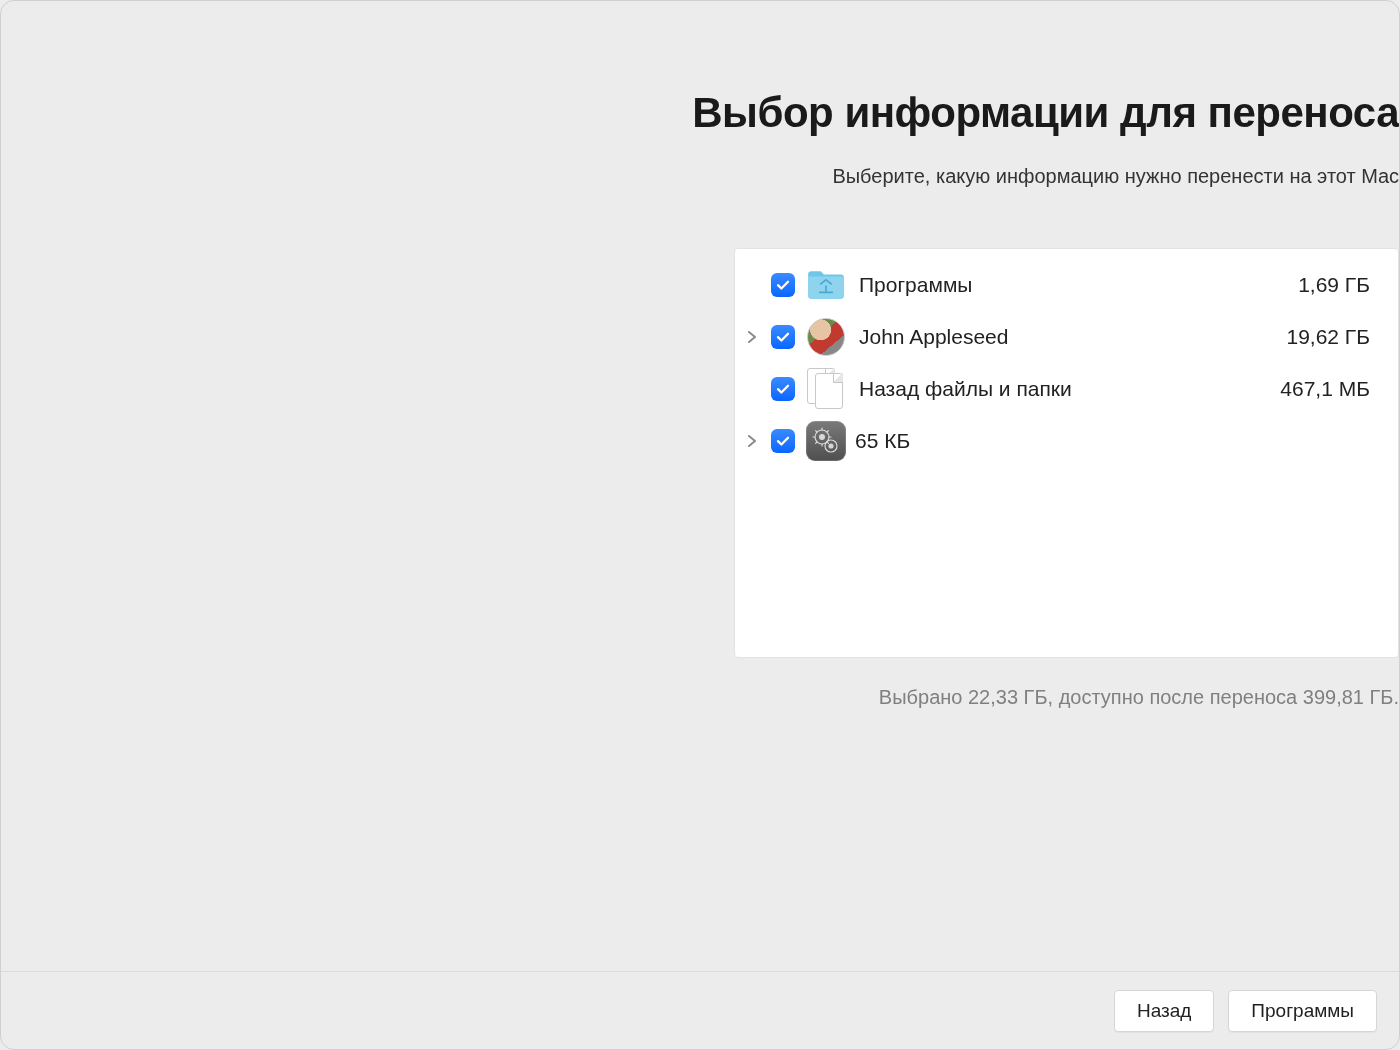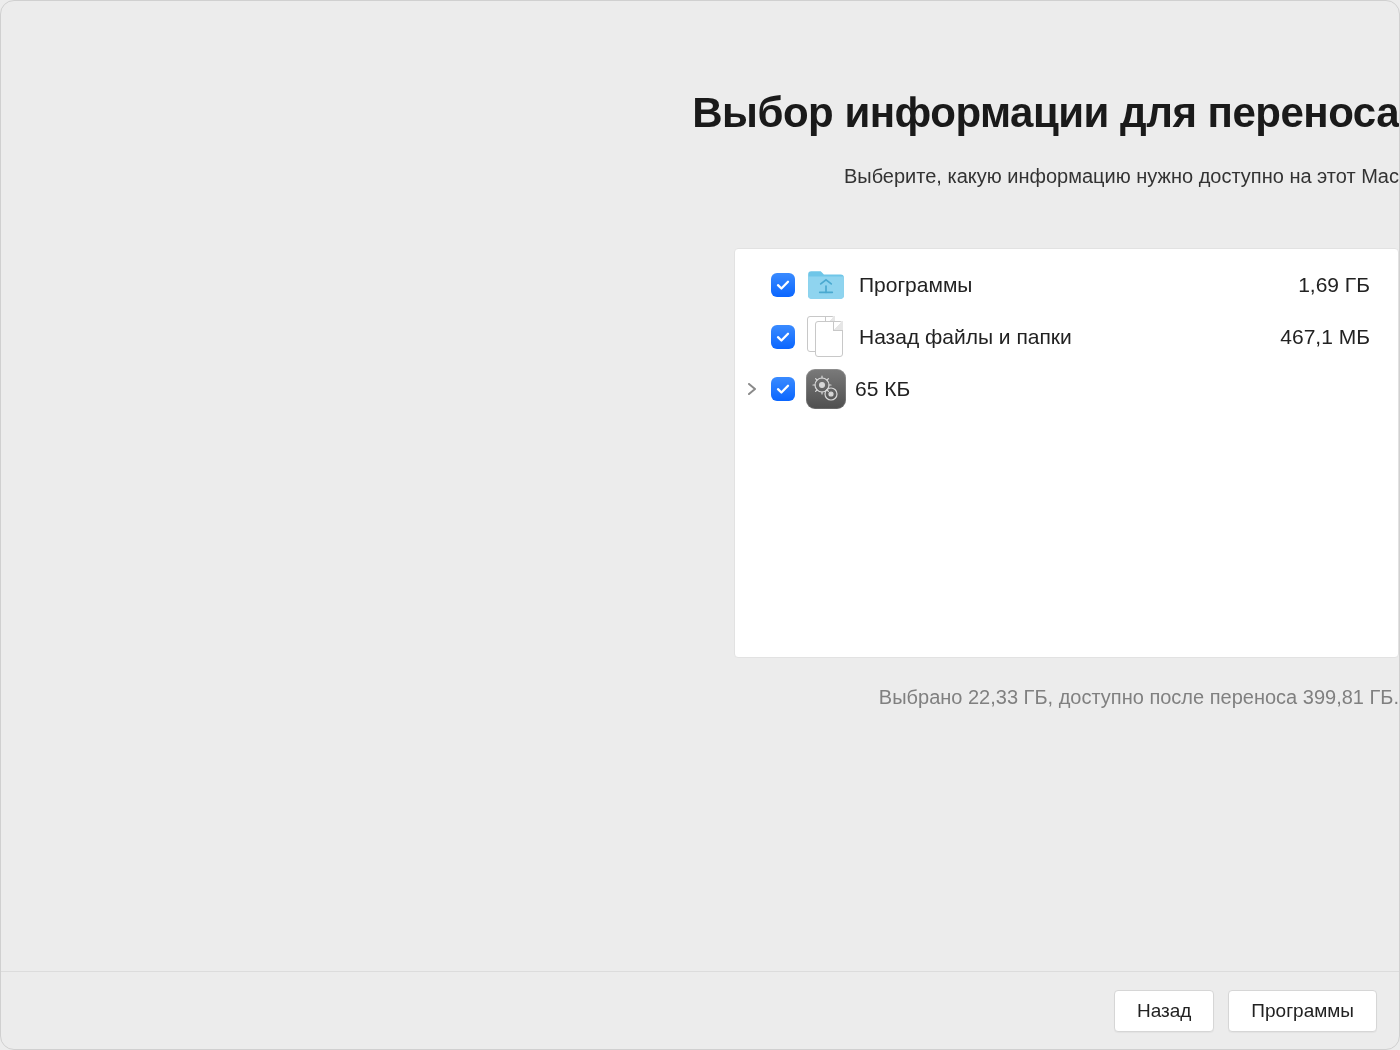--- a/index.html
+++ b/index.html
@@ -153,21 +153,21 @@
       display:flex; align-items:center; justify-content:center;
       box-shadow: inset 0 0 0 1px rgba(255,255,255,0.15);
     }
     .settings-icon svg { width: 30px; height: 30px; }
   </style>
 </head>
 <body>
 
 <div class="main">
   <div class="title">Выбор информации для переноса</div>
-  <div class="subtitle">Выберите, какую информацию нужно доступно на этот Mac</div>
+  <div class="subtitle">Выберите, какую информацию нужно перенести на этот Mac</div>
 
   <div class="list-panel">
 
     <div class="row">
       <div class="disclosure-slot"></div>
       <div class="checkbox">
         <svg viewBox="0 0 16 16">
             <path d="M3 8.2 L6.4 11.5 L13 4.8" fill="none" stroke="#fff" stroke-width="2.3" stroke-linecap="round" stroke-linejoin="round"></path>
           </svg>
       </div>
@@ -179,20 +179,37 @@
             <path d="M14 27 h12"></path>
             <path d="M20 27 v-6"></path>
             <path d="M15 19 l5 -4 l5 4"></path>
           </g>
         </svg>
       </div>
       <div class="row-label">Программы</div>
       <div class="row-size">1,69 ГБ</div>
     </div>
 
+    <div class="row">
+      <div class="disclosure-slot">
+        <svg width="9" height="12" viewBox="0 0 9 12">
+            <path d="M1 1 L7 6 L1 11" fill="none" stroke="#8a8a8a" stroke-width="2" stroke-linecap="round" stroke-linejoin="round"></path>
+          </svg>
+      </div>
+      <div class="checkbox">
+        <svg viewBox="0 0 16 16">
+            <path d="M3 8.2 L6.4 11.5 L13 4.8" fill="none" stroke="#fff" stroke-width="2.3" stroke-linecap="round" stroke-linejoin="round"></path>
+          </svg>
+      </div>
+      <div class="icon-slot">
+        <div class="avatar"></div>
+      </div>
+      <div class="row-label">John Appleseed</div>
+      <div class="row-size">19,62 ГБ</div>
+    </div>
 
     <div class="row">
       <div class="disclosure-slot"></div>
       <div class="checkbox">
         <svg viewBox="0 0 16 16">
             <path d="M3 8.2 L6.4 11.5 L13 4.8" fill="none" stroke="#fff" stroke-width="2.3" stroke-linecap="round" stroke-linejoin="round"></path>
           </svg>
       </div>
       <div class="icon-slot">
         <div class="docs-icon">

